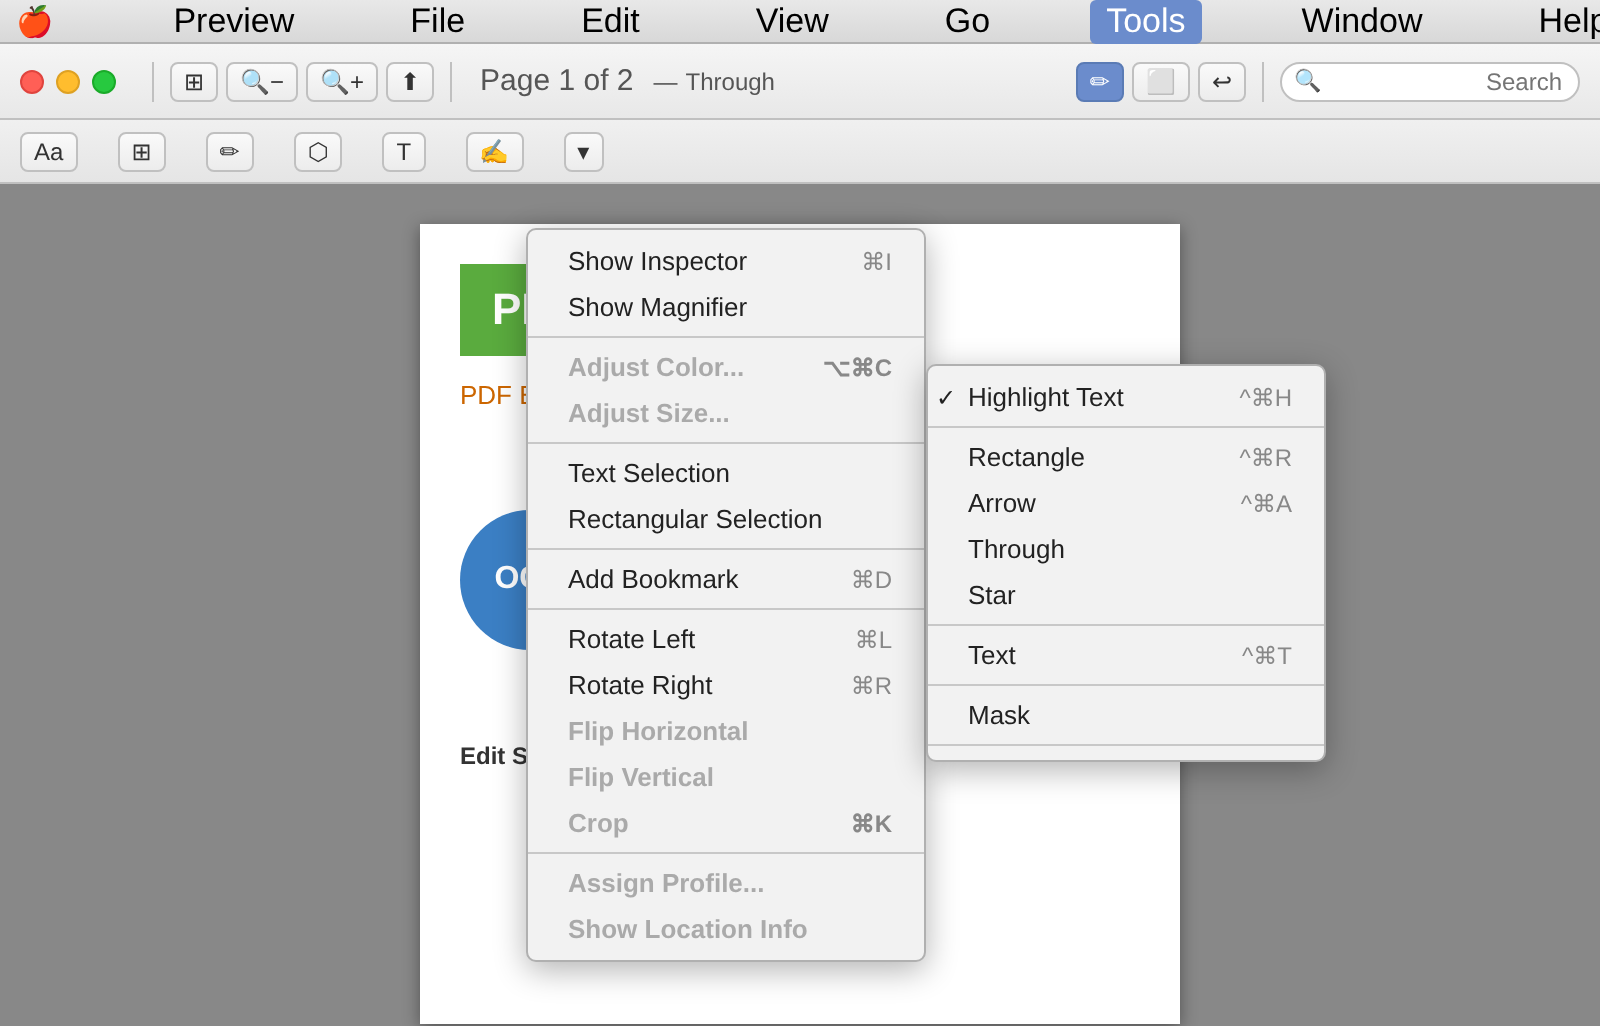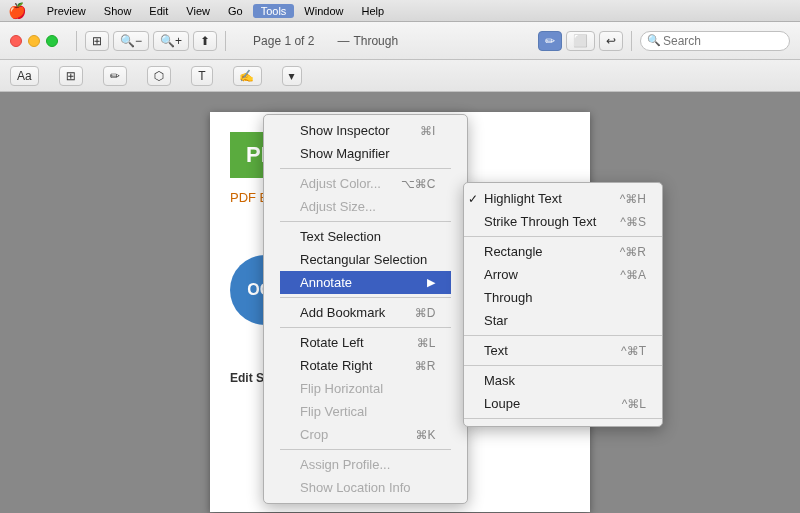--- a/index.html
+++ b/index.html
@@ -27,24 +27,25 @@
     .menubar-apple {
       margin-right: 12px;
       font-size: 15px;
     }
     .menubar-items {
       display: flex;
       gap: 2px;
     }
     .menubar-item {
       padding: 1px 8px;
-      font-size: 11px;
+      font-size: 17px;
       color: #000;
       border-radius: 3px;
       cursor: default;
+      margin-left: 40px;
     }
     .menubar-item.active {
       background: #6b8ccc;
       color: #fff;
     }
 
     
     .toolbar {
       height: 38px;
       background: linear-gradient(to bottom, #f5f5f5, #e8e8e8);
@@ -87,23 +88,23 @@
       align-items: center;
       gap: 3px;
       color: #333;
     }
     .toolbar-btn.active-tool {
       background: #6b8ccc;
       border-color: #5a7bb5;
       color: white;
     }
     .page-info {
-      font-size: 12px;
+      font-size: 15px;
       color: #555;
-      margin: 0 19px;
+      margin: 0 6px;
     }
     .edited-badge {
       font-size: 12px;
       color: #555;
     }
     .spacer { flex: 1; }
     .search-wrapper {
       position: relative;
       display: flex;
       align-items: center;
@@ -117,20 +118,21 @@
     .search-input {
       width: 150px;
       height: 20px;
       border: 1px solid #c0c0c0;
       border-radius: 10px;
       background: #fff;
       padding: 0 8px 0 22px;
       font-size: 12px;
       color: #999;
       outline: none;
+      text-align: right;
     }
 
     
     .toolbar2 {
       height: 32px;
       background: linear-gradient(to bottom, #f0f0f0, #e5e5e5);
       border-bottom: 1px solid #c0c0c0;
       display: flex;
       align-items: center;
       padding: 0 10px;
@@ -251,34 +253,35 @@
       pointer-events: all;
       display: flex;
       flex-direction: column;
     }
     .menu {
       background: #f2f2f2;
       border: 1px solid #b0b0b0;
       border-radius: 5px;
       box-shadow: 0 4px 16px rgba(0,0,0,0.3);
       min-width: 200px;
-      padding: 4px 16px;
+      padding: 4px 0;
     }
     .menu-item {
       padding: 4px 16px 4px 20px;
       display: flex;
       justify-content: space-between;
       align-items: center;
       cursor: default;
       color: #222;
       font-size: 13px;
       position: relative;
     }
     .menu-item.disabled {
       color: #aaa;
+      font-weight: bold;
     }
     .menu-item.highlighted {
       background: #3b5fc0;
       color: white;
     }
     .menu-item .shortcut {
       color: #888;
       font-size: 12px;
       margin-left: 20px;
     }
@@ -316,21 +319,21 @@
       font-size: 12px;
     }
   </style>
 </head>
 <body>
 
 <div class="menubar">
   <span class="menubar-apple">🍎</span>
   <div class="menubar-items">
     <span class="menubar-item">Preview</span>
-    <span class="menubar-item">Show</span>
+    <span class="menubar-item">File</span>
     <span class="menubar-item">Edit</span>
     <span class="menubar-item">View</span>
     <span class="menubar-item">Go</span>
     <span class="menubar-item active">Tools</span>
     <span class="menubar-item">Window</span>
     <span class="menubar-item">Help</span>
   </div>
 </div>
 
 <div class="toolbar">
@@ -404,24 +407,20 @@
         <div class="menu-item disabled">
           <span>Adjust Size...</span>
         </div>
         <div class="menu-divider"></div>
         <div class="menu-item">
           <span>Text Selection</span>
         </div>
         <div class="menu-item">
           <span>Rectangular Selection</span>
         </div>
-        <div class="menu-item highlighted">
-          <span>Annotate</span>
-          <span class="arrow">▶</span>
-        </div>
         <div class="menu-divider"></div>
         <div class="menu-item">
           <span>Add Bookmark</span>
           <span class="shortcut">⌘D</span>
         </div>
         <div class="menu-divider"></div>
         <div class="menu-item">
           <span>Rotate Left</span>
           <span class="shortcut">⌘L</span>
         </div>
@@ -448,24 +447,20 @@
         </div>
       </div>
 
       <div class="submenu-container">
         <div class="submenu">
           <div class="menu-item" style="position:relative">
             <span class="check-mark">✓</span>
             <span>Highlight Text</span>
             <span class="shortcut">^⌘H</span>
           </div>
-          <div class="menu-item">
-            <span>Strike Through Text</span>
-            <span class="shortcut">^⌘S</span>
-          </div>
           <div class="menu-divider"></div>
           <div class="menu-item">
             <span>Rectangle</span>
             <span class="shortcut">^⌘R</span>
           </div>
           <div class="menu-item">
             <span>Arrow</span>
             <span class="shortcut">^⌘A</span>
           </div>
           <div class="menu-item">
@@ -475,24 +470,20 @@
             <span>Star</span>
           </div>
           <div class="menu-divider"></div>
           <div class="menu-item">
             <span>Text</span>
             <span class="shortcut">^⌘T</span>
           </div>
           <div class="menu-divider"></div>
           <div class="menu-item">
             <span>Mask</span>
-          </div>
-          <div class="menu-item">
-            <span>Loupe</span>
-            <span class="shortcut">^⌘L</span>
           </div>
           <div class="menu-divider"></div>
 
         </div>
       </div>
     </div>
   </div>
 </div>
 
 </body></html>

